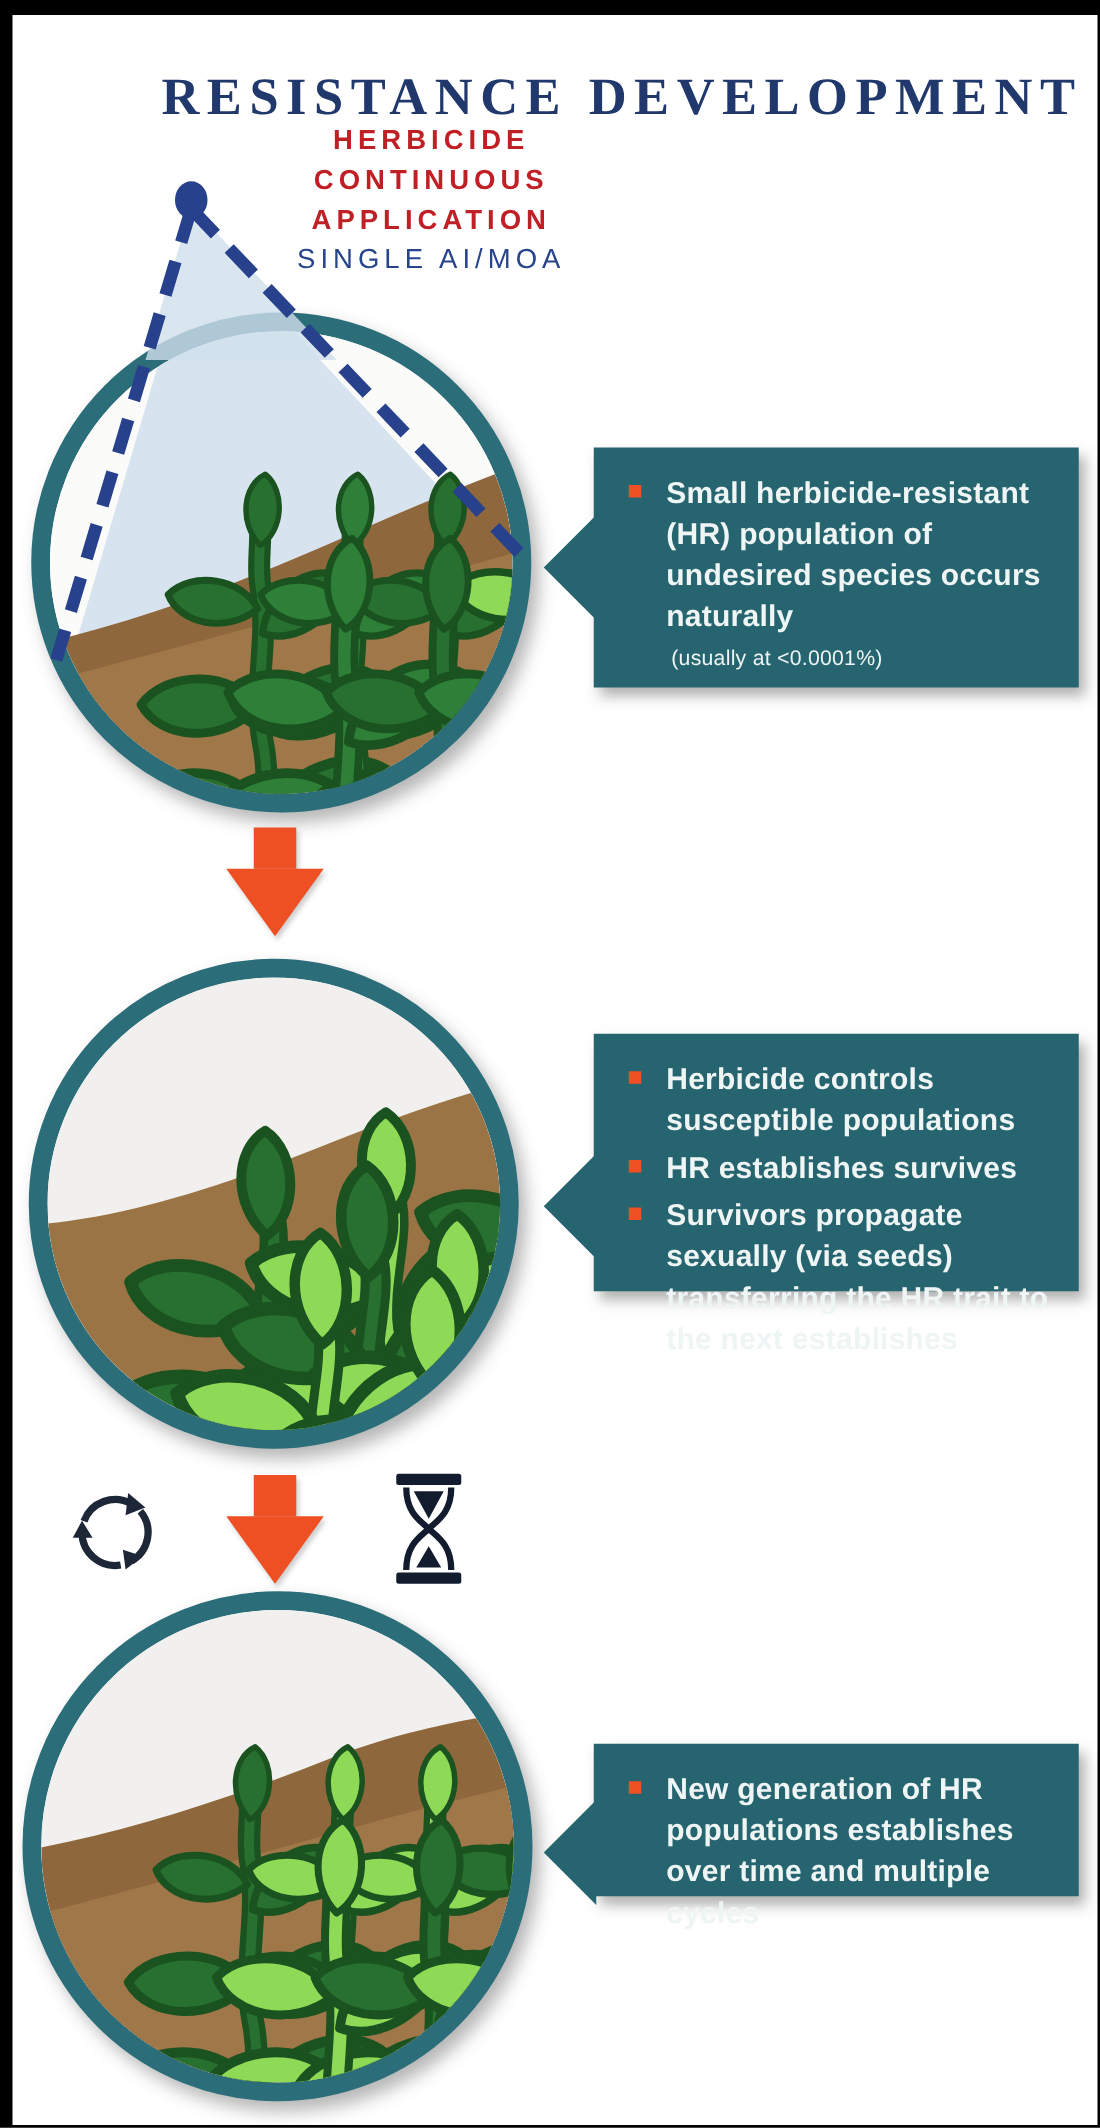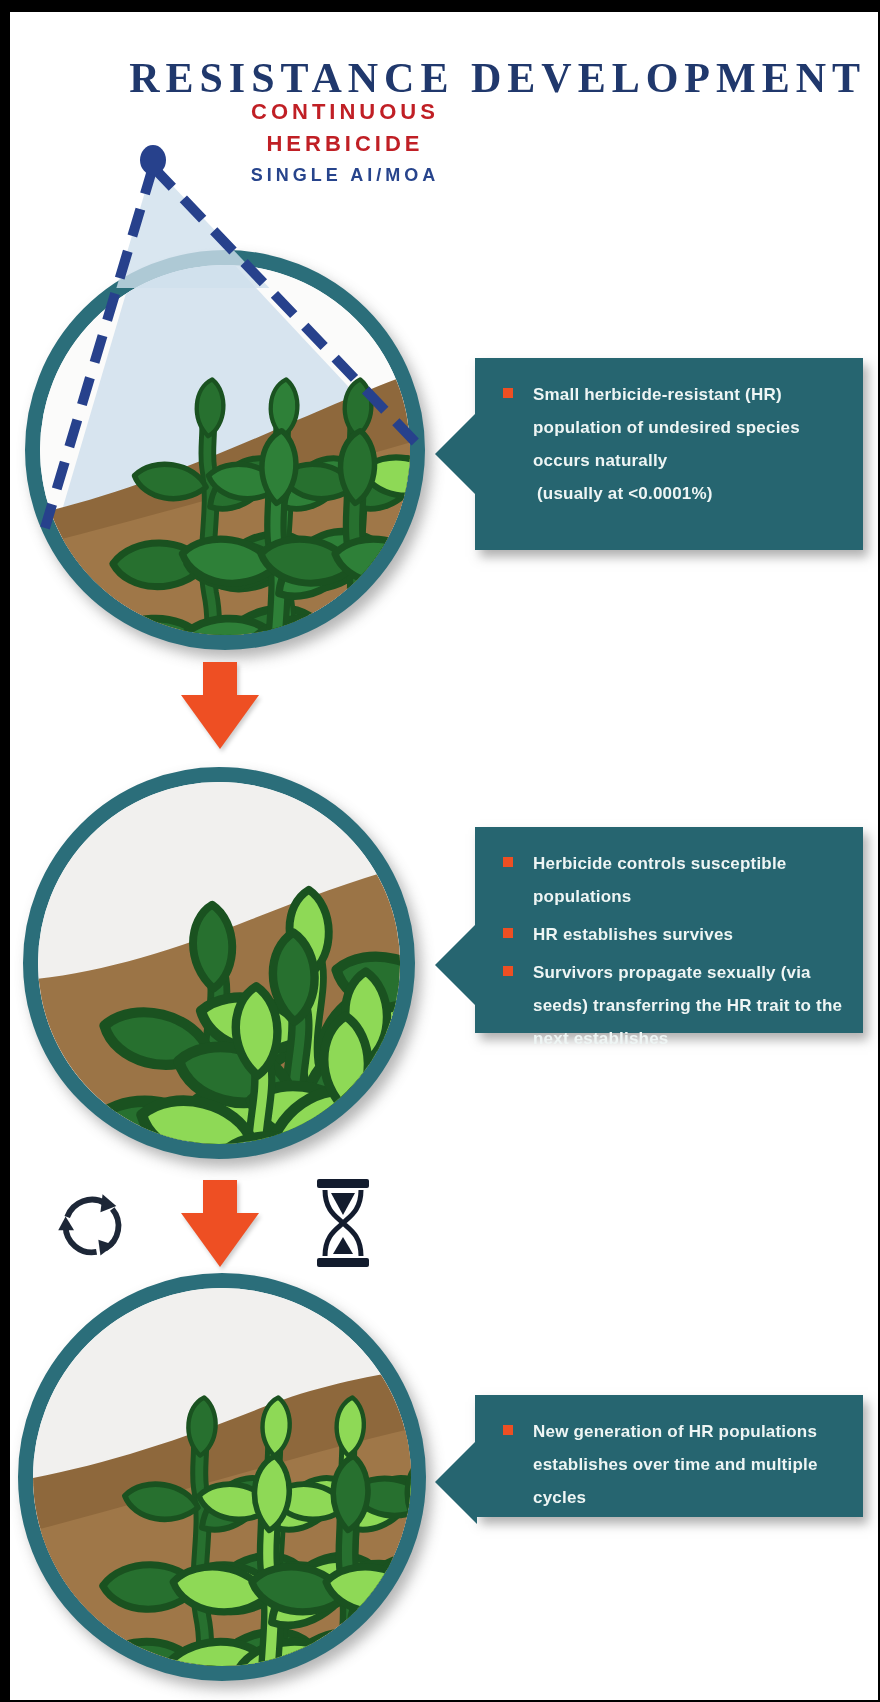--- a/index.html
+++ b/index.html
@@ -4,21 +4,21 @@
 <style>
   html,body{margin:0;padding:0;background:#000;}
   body{width:880px;height:1702px;position:relative;font-family:"Liberation Sans",sans-serif;}
   .page{position:absolute;left:10px;top:12px;width:868px;height:1688px;background:#ffffff;overflow:hidden;}
 
   
   .title{position:absolute;left:0;top:14px;width:856px;text-align:right;
          font-size:42px;font-weight:bold;letter-spacing:6px;color:#20386c;font-family:Liberation Serif, serif;}
   .spray-label{position:absolute;left:155px;top:84px;width:360px;text-align:center;}
   .spray-label .red{font-size:22px;font-weight:bold;letter-spacing:4px;color:#c01f25;line-height:32px;}
-  .spray-label .navy{font-size:18px;font-weight:bold;letter-spacing:4px;color:#27448c;line-height:26px;margin-top:2px;}
+  .spray-label .navy{font-size:22px;font-weight:normal;letter-spacing:4px;color:#27448c;line-height:26px;margin-top:2px;}
 
   
   .circle{position:absolute;border:15px solid #2b6e7a;border-radius:50%;overflow:hidden;
           box-sizing:border-box;background:#fbfbfa;box-shadow:6px 8px 14px rgba(90,90,90,.45);}
   .circle svg{display:block;width:100%;height:100%;}
   #circle1{left:15px;top:238px;width:400px;height:400px;}
   #circle2{left:13px;top:755px;width:392px;height:392px;}
   #circle3{left:8px;top:1261px;width:408px;height:408px;}
 
   
@@ -33,22 +33,22 @@
            border-right:42px solid #266570;}
   #callout1{top:346px;height:192px;}
   #callout1 .tail{top:54px;}
   #callout2{top:815px;height:206px;}
   #callout2 .tail{top:96px;}
   #callout3{top:1383px;height:122px;}
   #callout3 .tail{top:45px;}
   .callout ul{list-style:none;margin:0;padding:0;}
   .callout li{display:flex;margin:0 0 5px 0;}
   .bullet{flex:0 0 auto;width:10px;height:10px;background:#ee4f23;margin:10px 20px 0 4px;}
-  .btext{font-size:17px;line-height:33px;font-weight:bold;letter-spacing:.2px;}
-  .note{font-size:17px;line-height:24px;font-weight:bold;letter-spacing:.2px;margin:2px 0 0 38px;}
+  .btext{font-size:24px;line-height:33px;font-weight:bold;letter-spacing:.2px;}
+  .note{font-size:17px;line-height:24px;font-weight:normal;letter-spacing:.2px;margin:2px 0 0 38px;}
 
   
   .down-arrow{position:absolute;width:78px;filter:drop-shadow(2px 3px 2px rgba(0,0,0,.2));}
   .down-arrow .stem{width:34px;height:33px;background:#ee4f23;margin:0 auto;}
   .down-arrow .head{width:0;height:0;border-left:39px solid transparent;
                     border-right:39px solid transparent;border-top:54px solid #ee4f23;}
   #arrow1{left:171px;top:650px;}
   #arrow2{left:171px;top:1168px;}
 
   
@@ -87,22 +87,23 @@
       </g>
     </symbol>
   </defs>
 </svg>
 
 <div class="page">
 
   <h1 class="title">RESISTANCE DEVELOPMENT</h1>
 
   <div class="spray-label">
+    <div class="red">HERBICIDE</div>
     <div class="red">CONTINUOUS</div>
-    <div class="red">HERBICIDE</div>
+    <div class="red">APPLICATION</div>
     <div class="navy">SINGLE AI/MOA</div>
   </div>
 
   <div class="circle" id="circle1">
     <svg viewBox="0 0 400 400">
       <rect x="0" y="0" width="400" height="400" fill="#fbfbfa"></rect>
       <polygon points="128,-88 20,278 393,195" fill="#d7e4ef"></polygon>
       <path d="M0,268 C80,250 170,215 250,180 C300,158 360,132 400,118 L400,400 L0,400 Z" fill="#8e683c"></path>
       <path d="M0,302 C120,272 260,232 400,192 L400,400 L0,400 Z" fill="#9f7748"></path>
       <g>

